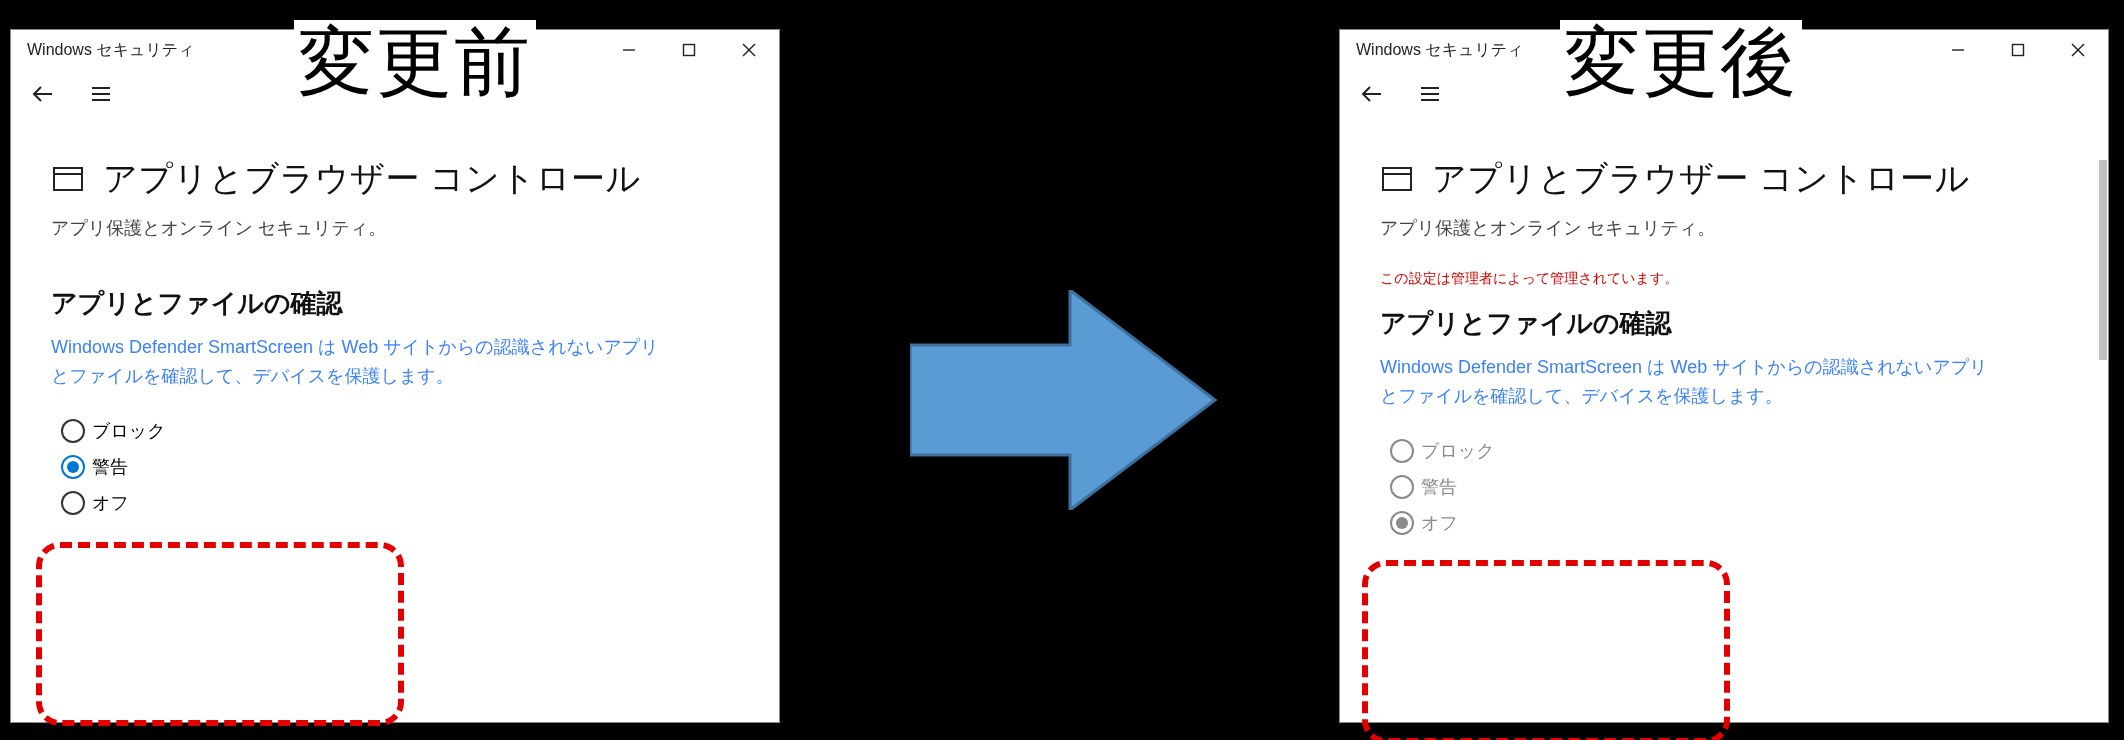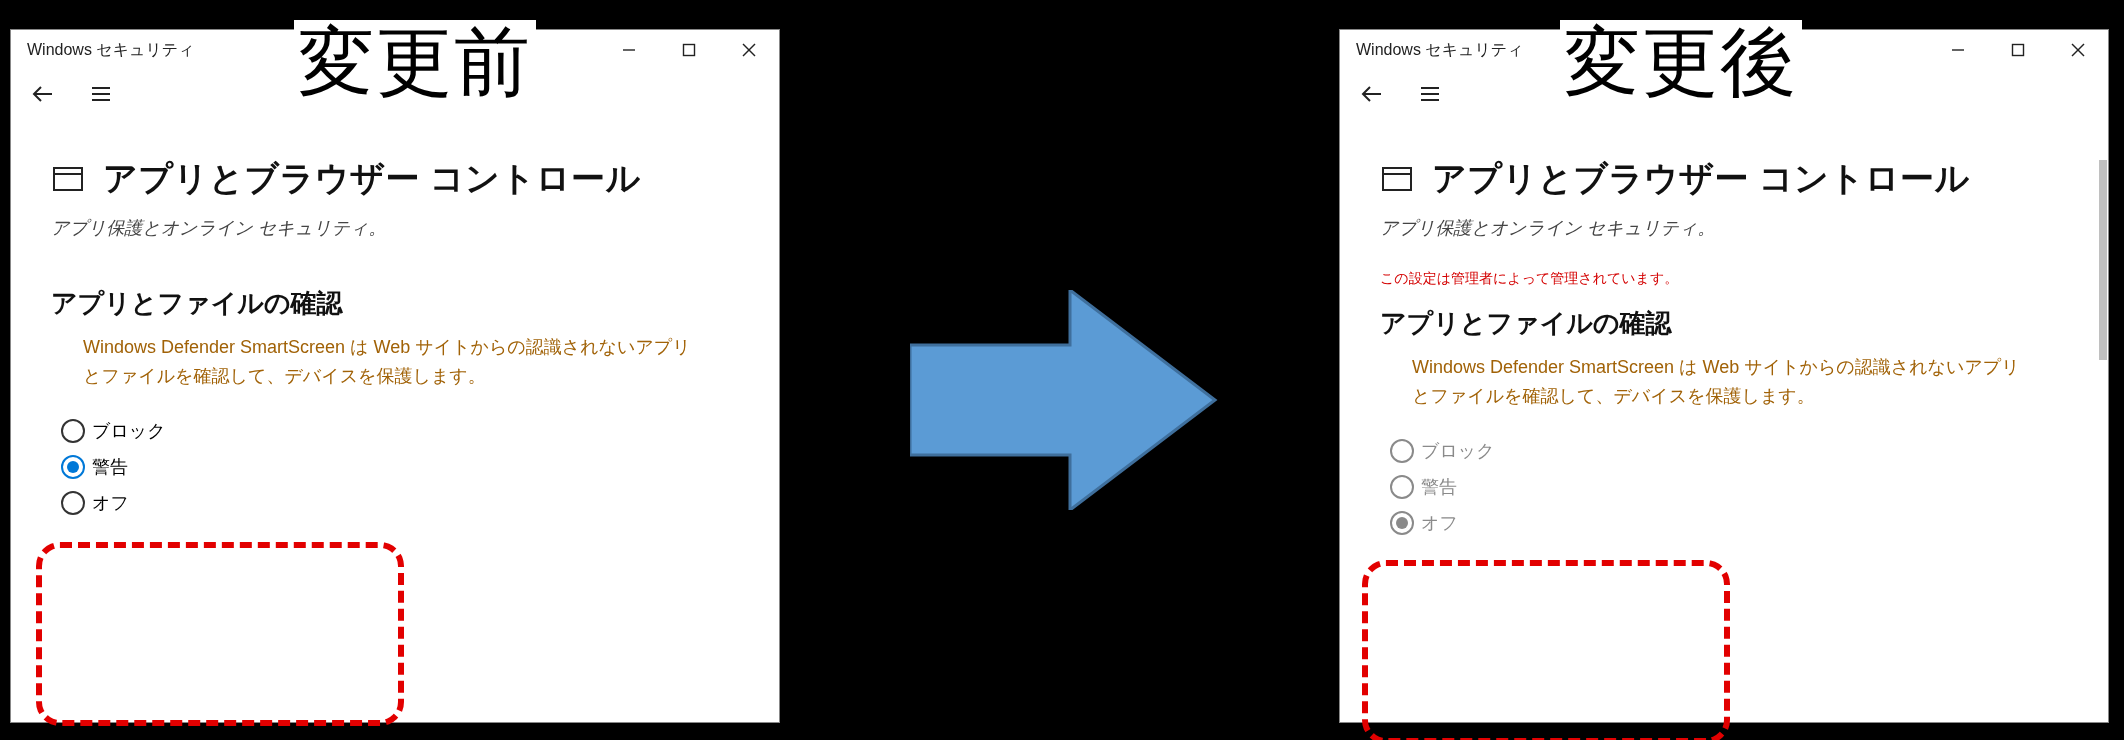--- a/index.html
+++ b/index.html
@@ -8,25 +8,25 @@
   .win.left{left:10px;}
   .win.right{left:1339px;}
   .titlebar{height:40px;display:flex;align-items:center;justify-content:space-between;padding:0 0 0 16px;font-size:16px;color:#222;}
   .titlebar .caps{display:flex;align-items:center;height:100%;}
   .cap{width:60px;height:100%;display:flex;align-items:center;justify-content:center;color:#222;}
   .cap svg{display:block;}
   .navrow{display:flex;align-items:center;gap:30px;padding:10px 0 0 18px;}
   .navbtn{width:28px;height:28px;display:flex;align-items:center;justify-content:center;color:#222;}
   .content{padding:20px 40px 0 40px;}
   .heading{display:flex;align-items:center;gap:18px;margin:28px 0 14px 0;}
-  .heading h1{margin:0;font-size:34px;font-weight:700;color:#111;letter-spacing:0.5px;}
-  .sub{font-size:18px;color:#444;margin-bottom:46px;font-style:italic;}
+  .heading h1{margin:0;font-size:34px;font-weight:400;color:#111;letter-spacing:0.5px;}
+  .sub{font-size:18px;color:#444;margin-bottom:46px;}
   .adminmsg{color:#d40000;font-size:14px;margin-bottom:18px;}
   h2.section{font-size:26px;font-weight:600;margin:0 0 12px 0;color:#111;}
-  .desc{font-size:18px;color:#a16207;line-height:1.6;max-width:620px;margin-bottom:28px;margin-left:32px;}
+  .desc{font-size:18px;color:#3b82f6;line-height:1.6;max-width:620px;margin-bottom:28px;}
   .radios{display:flex;flex-direction:column;gap:12px;padding-left:10px;}
   .radio{display:flex;align-items:center;gap:7px;font-size:18px;}
   .radio .circ{width:24px;height:24px;border:2px solid #333;border-radius:50%;box-sizing:border-box;display:flex;align-items:center;justify-content:center;flex-shrink:0;}
   .radio.selected .circ{border-color:#0078d7;}
   .radio.selected .circ::after{content:"";width:12px;height:12px;background:#0078d7;border-radius:50%;}
   .radio.disabled{color:#8a8a8a;}
   .radio.disabled .circ{border-color:#8a8a8a;}
   .radio.disabled.selected .circ::after{background:#8a8a8a;}
   .radio.disabled.selected .circ{border-color:#8a8a8a;}
   

